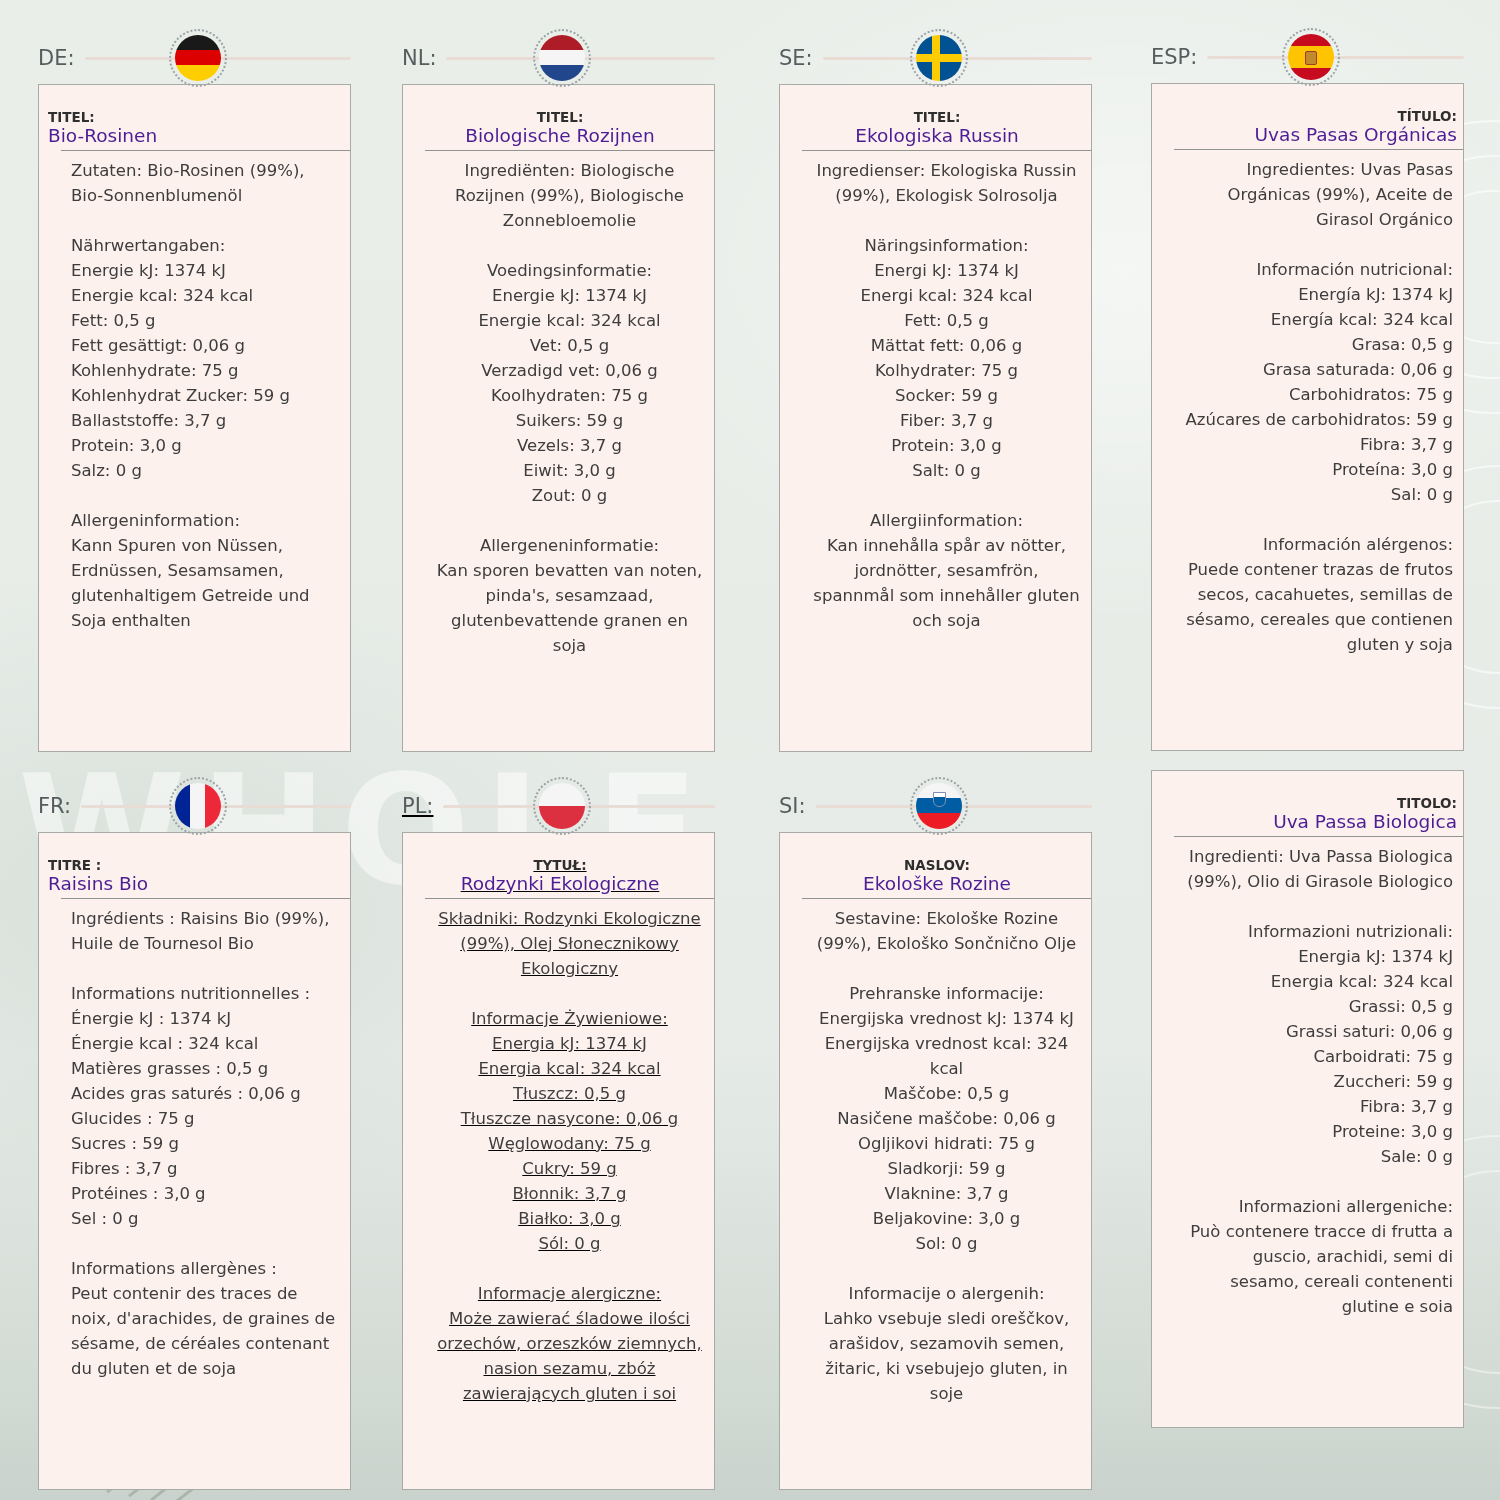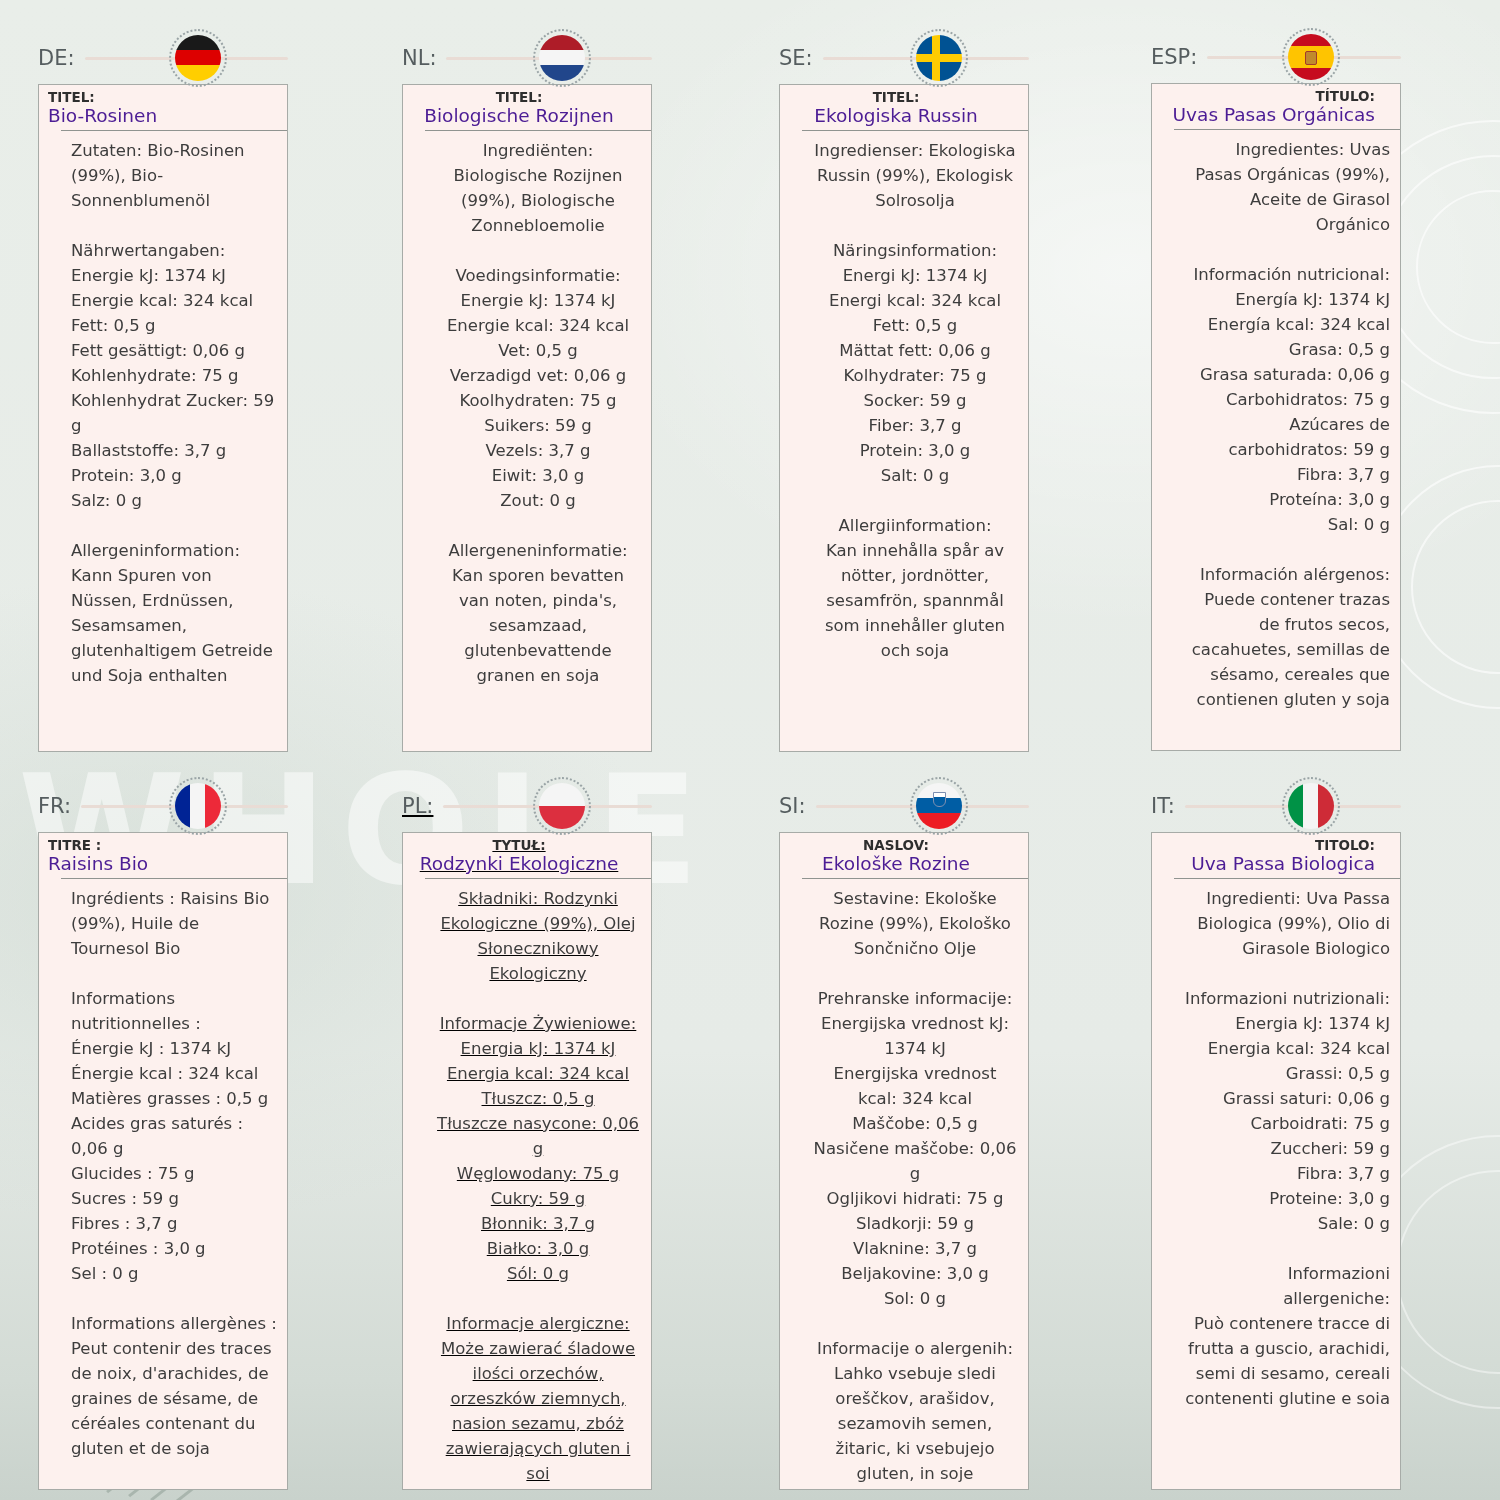--- a/index.html
+++ b/index.html
@@ -21,21 +21,21 @@
   .r1a{width:150px;height:150px;right:-70px;top:190px;}
   .r1b{width:220px;height:220px;right:-105px;top:155px;}
   .r1c{width:290px;height:290px;right:-140px;top:120px;}
   .r2a{width:170px;height:170px;right:-85px;top:500px;}
   .r2b{width:240px;height:240px;right:-120px;top:465px;}
   .r3a{width:200px;height:200px;right:-100px;top:1170px;border-color:rgba(255,255,255,.45);}
   .r3b{width:270px;height:270px;right:-135px;top:1135px;border-color:rgba(255,255,255,.45);}
   .hatch{position:absolute;width:3px;height:62px;background:rgba(108,128,118,.35);
          transform:rotate(52deg);z-index:0;}
   
-  .panel-group{position:absolute;width:250px;z-index:1;}
+  .panel-group{position:absolute;width:313px;z-index:1;}
   .lang-header{position:relative;height:62px;display:flex;align-items:center;padding-top:10px;box-sizing:border-box;}
   .lang-label{font-size:21px;color:#555d5f;flex:0 0 auto;}
   .header-line{flex:1 1 auto;height:3px;background:#e9dcd5;margin-left:10px;border-radius:2px;}
   .flag{
     position:absolute;left:137px;top:13px;width:46px;height:46px;border-radius:50%;
     outline:2px dotted #9aa4a6;outline-offset:4px;z-index:2;overflow:hidden;
   }
   .flag-emblem{display:none;}
   .flag-de{background:linear-gradient(180deg,#191919 0 33%,#dd0000 33% 66%,#ffce00 66% 100%);}
   .flag-nl{background:linear-gradient(180deg,#ae1c28 0 33%,#f5f5f5 33% 66%,#21468b 66% 100%);}
@@ -53,21 +53,21 @@
       background:linear-gradient(180deg,#fff 0 30%,#005da4 30% 100%);
       border:1px solid #7d8fb0;border-radius:0 0 6px 6px;}
   .flag-it{background:linear-gradient(90deg,#009246 0 33%,#f5f5f5 33% 66%,#ce2b37 66% 100%);}
   
   .panel{
     background:#fdf1ee;border:1px solid #a7aba7;box-sizing:border-box;
     box-shadow:0 0 0 0 rgba(0,0,0,0);
   }
   .row0 .panel{height:668px;}
   .row1 .panel{height:658px;}
-  .panel-title{padding:4px 25px 3px 9px;}
+  .panel-title{padding:4px 6px 3px 9px;margin-top:20px;}
   .title-label{font-size:13.5px;line-height:16px;font-weight:bold;color:#2e2e2e;}
   .title-text{font-size:18.5px;line-height:22px;color:#4c1d95;}
   .panel-body{border-top:1.5px solid #909490;padding:7px 10px 8px 10px;margin-left:22px;}
   .panel-body .line{font-size:16.5px;line-height:25px;color:#3d3d3d;}
   .panel-body .line.blank{height:25px;}
   .align-left   .panel-title,.align-left   .panel-body .line{text-align:left;}
   .align-center .panel-title,.align-center .panel-body .line{text-align:center;}
   .align-right  .panel-title,.align-right  .panel-body .line{text-align:right;}
 </style>
 </head>
@@ -297,25 +297,20 @@
           <div class="line">Vlaknine: 3,7 g</div>
           <div class="line">Beljakovine: 3,0 g</div>
           <div class="line">Sol: 0 g</div>
           <div class="line blank"></div>
           <div class="line">Informacije o alergenih:</div>
           <div class="line">Lahko vsebuje sledi oreščkov, arašidov, sezamovih semen, žitaric, ki vsebujejo gluten, in soje</div>
         </div>
     </div>
   </div>
     <div class="panel-group row1 col3 align-right" style="left: 1151px; top: 770px;">
-    <div class="lang-header">
-      <span class="lang-label">IT:</span>
-      <div class="header-line"></div>
-      <div class="flag flag-it"></div>
-    </div>
     <div class="panel">
       <div class="panel-title">
         <div class="title-label">TITOLO:</div>
         <div class="title-text">Uva Passa Biologica</div>
       </div>
       <div class="panel-body">
           <div class="line">Ingredienti: Uva Passa Biologica (99%), Olio di Girasole Biologico</div>
           <div class="line blank"></div>
           <div class="line">Informazioni nutrizionali:</div>
           <div class="line">Energia kJ: 1374 kJ</div>

